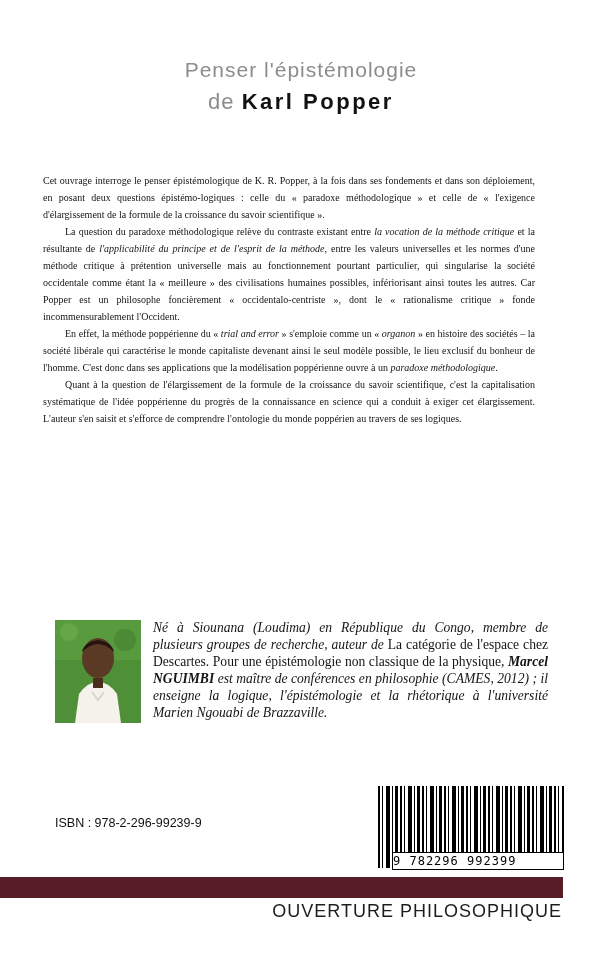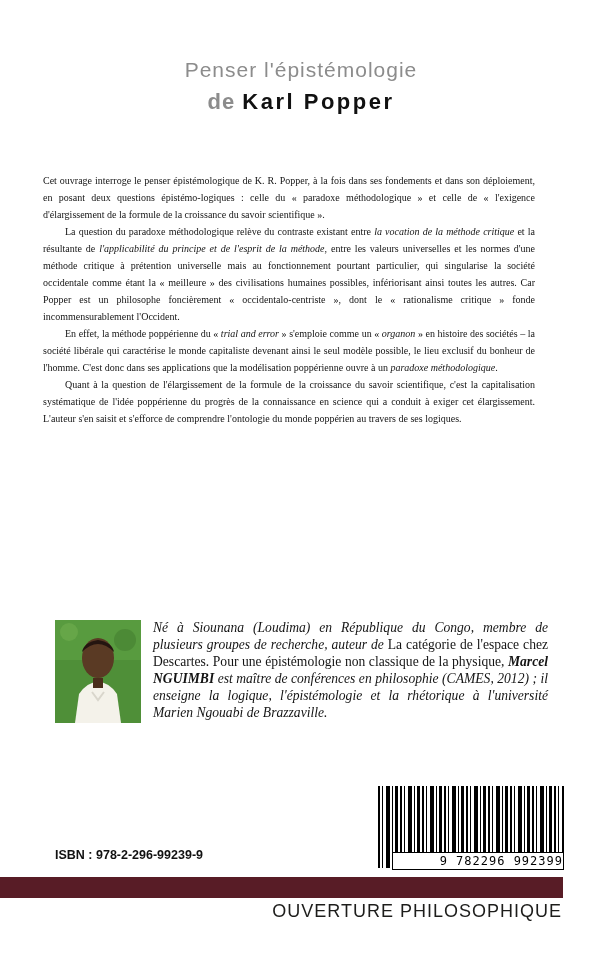--- a/index.html
+++ b/index.html
@@ -10,57 +10,57 @@
   }
   *{margin:0;padding:0;box-sizing:border-box;}
   html,body{background:#ffffff;}
   body{width:602px;height:978px;font-family:"Liberation Serif",serif;color:var(--text_black);}
   .cover{position:relative;width:602px;height:978px;background:#fff;overflow:hidden;}
 
   
   .title-block{position:absolute;top:58px;left:0;right:0;text-align:center;font-family:"Liberation Sans",sans-serif;}
   .title-line1{font-size:21px;color:var(--title_gray);letter-spacing:1px;font-weight:400;}
   .title-line2{margin-top:7px;font-size:22px;letter-spacing:2.5px;}
-  .title-line2 .de{color:var(--title_gray);font-weight:700;letter-spacing:1px;}
+  .title-line2 .de{color:var(--title_gray);font-weight:400;letter-spacing:1px;}
   .title-line2 .name{color:#111;font-weight:700;margin-top:12px;}
 
   
   .synopsis{position:absolute;top:172px;left:43px;width:492px;font-size:10px;line-height:17px;text-align:justify;}
   .synopsis p{margin:0;}
   .synopsis p.indent{text-indent:22px;}
   .seg-r{font-style:normal;}
   .seg-i{font-style:italic;}
   .seg-bi{font-style:italic;font-weight:bold;}
 
   
   .bio{position:absolute;top:620px;left:55px;width:493px;display:flex;gap:12px;}
   .photo{width:86px;height:103px;flex:none;background:var(--photo_green);}
   .photo svg{display:block;width:100%;height:100%;}
   .bio-text{flex:1;font-size:13.6px;line-height:16.9px;text-align:justify;font-style:italic;}
 
   
-  .isbn-block{position:absolute;left:55px;top:848px;font-family:"Liberation Sans",sans-serif;font-weight:bold;}
+  .isbn-block{position:absolute;left:55px;top:816px;font-family:"Liberation Sans",sans-serif;}
   .isbn{font-size:12.5px;color:#111;}
   .price{margin-top:9px;font-size:15px;color:#111;}
 
   .barcode{position:absolute;left:378px;top:786px;width:186px;height:82px;background:#fff;}
   .barcode-bars{position:absolute;inset:0;
     background:repeating-linear-gradient(90deg,
       #000 0px,#000 2px,
       #fff 2px,#fff 4px,
       #000 4px,#000 5px,
       #fff 5px,#fff 8px,
       #000 8px,#000 12px,
       #fff 12px,#fff 14px,
       #000 14px,#000 15px,
       #fff 15px,#fff 17px,
       #000 17px,#000 20px,
       #fff 20px,#fff 22px);}
   .barcode-number{position:absolute;right:0;bottom:-2px;left:14px;height:18px;background:#fff;border:1px solid #000;
-    font-family:"DejaVu Sans Mono",monospace;font-size:12px;line-height:16px;text-align:right;letter-spacing:1px;color:#000;}
+    font-family:"DejaVu Sans Mono",monospace;font-size:12px;line-height:16px;text-align:left;letter-spacing:1px;color:#000;}
 
   
   .series-band{position:absolute;left:0;top:877px;width:563px;height:21px;background:var(--band);}
   .series-title{position:absolute;top:901px;right:40px;font-family:"Liberation Sans",sans-serif;font-size:18px;color:#1d1d1b;letter-spacing:1px;white-space:nowrap;}
   .series-title .w2{}
 </style>
 </head>
 <body>
 
 <div class="cover">

